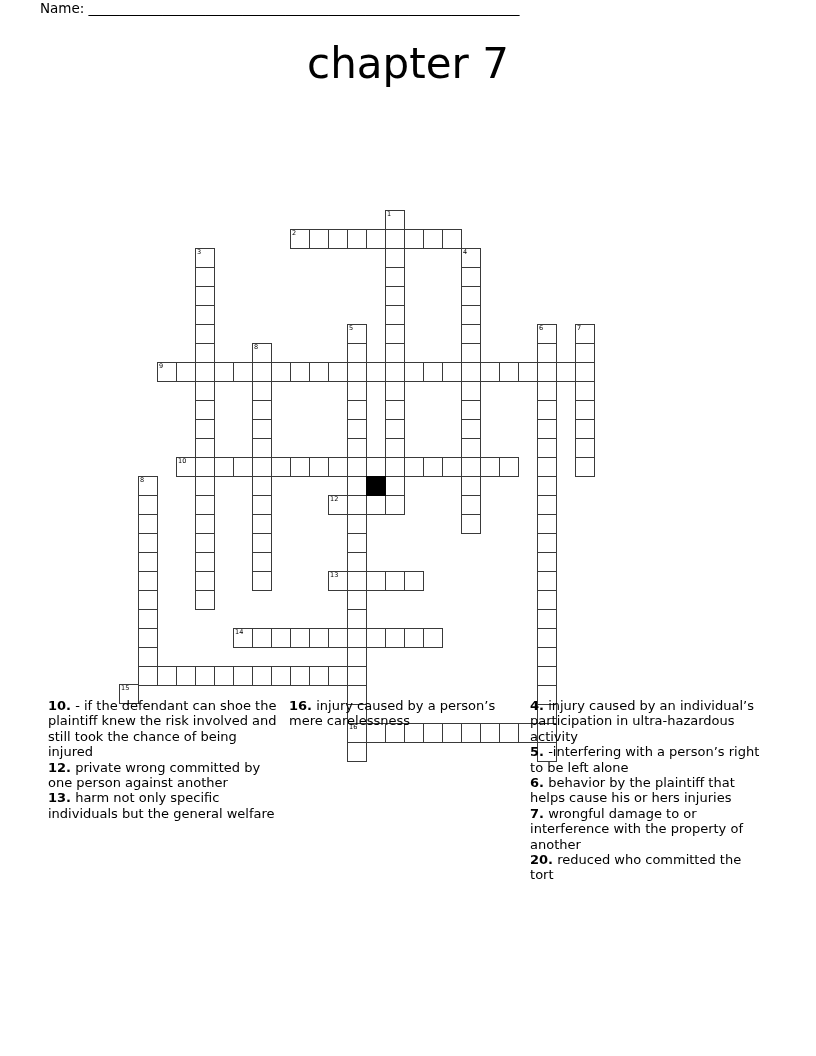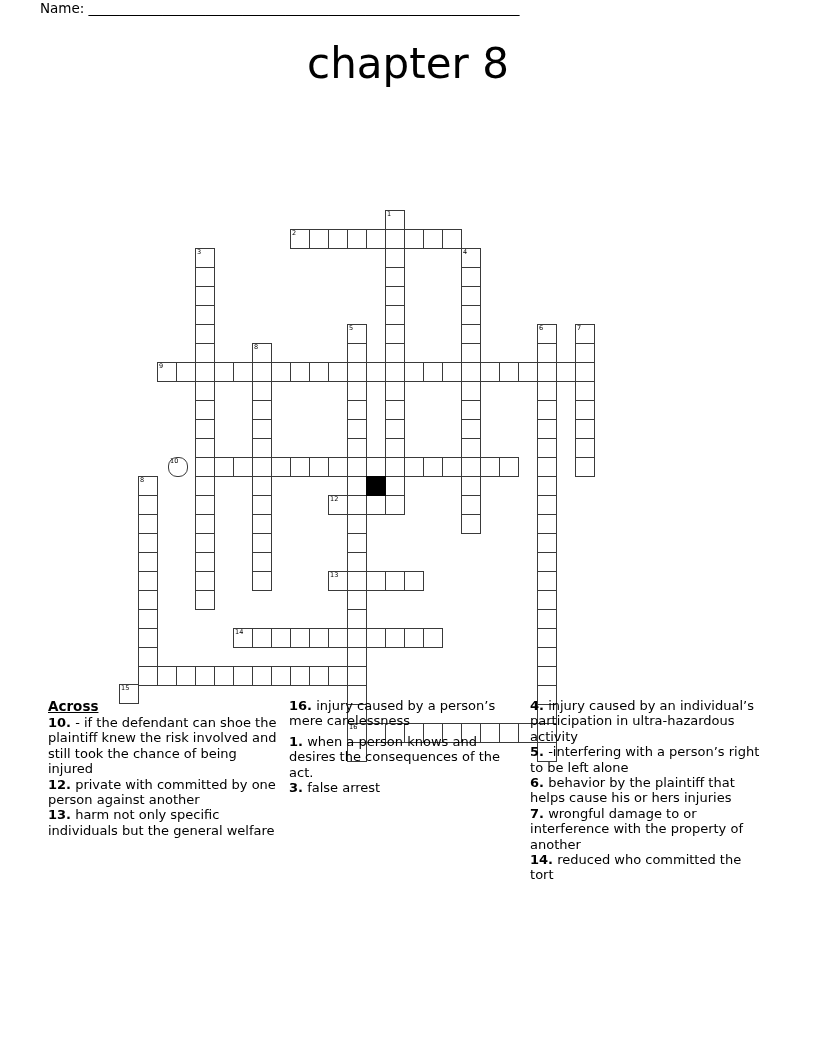--- a/index.html
+++ b/index.html
@@ -125,21 +125,21 @@
   .spacer-sm { height: 5px; }
 </style>
 </head>
 <body>
 
 <div class="name-row">
   <span class="name-label">Name:</span>
   <span class="name-blank">______________________________________________________________________</span>
 </div>
 
-<div class="puzzle-title">chapter 8</div>
+<div class="puzzle-title">chapter 7</div>
 
 <div id="grid-wrap">
   <div id="grid">
       <div class="cell" style="left: 385px; top: 106px;">
         <span class="num">1</span>
       </div>
       <div class="cell" style="left: 385px; top: 125px;"></div>
       <div class="cell" style="left: 385px; top: 144px;"></div>
       <div class="cell" style="left: 385px; top: 163px;"></div>
       <div class="cell" style="left: 385px; top: 182px;"></div>
@@ -290,21 +290,21 @@
       <div class="cell" style="left: 309px; top: 258px;"></div>
       <div class="cell" style="left: 328px; top: 258px;"></div>
       <div class="cell" style="left: 366px; top: 258px;"></div>
       <div class="cell" style="left: 404px; top: 258px;"></div>
       <div class="cell" style="left: 423px; top: 258px;"></div>
       <div class="cell" style="left: 442px; top: 258px;"></div>
       <div class="cell" style="left: 480px; top: 258px;"></div>
       <div class="cell" style="left: 499px; top: 258px;"></div>
       <div class="cell" style="left: 518px; top: 258px;"></div>
       <div class="cell" style="left: 556px; top: 258px;"></div>
-      <div class="cell" style="left: 168px; top: 353px; border-radius: 9px;">
+      <div class="cell" style="left: 176px; top: 353px;">
         <span class="num">10</span>
       </div>
       <div class="cell" style="left: 214px; top: 353px;"></div>
       <div class="cell" style="left: 233px; top: 353px;"></div>
       <div class="cell" style="left: 271px; top: 353px;"></div>
       <div class="cell" style="left: 290px; top: 353px;"></div>
       <div class="cell" style="left: 309px; top: 353px;"></div>
       <div class="cell" style="left: 328px; top: 353px;"></div>
       <div class="cell" style="left: 366px; top: 353px;"></div>
       <div class="cell" style="left: 404px; top: 353px;"></div>
@@ -368,39 +368,34 @@
       <div class="cell" style="left: 461px; top: 619px;"></div>
       <div class="cell" style="left: 480px; top: 619px;"></div>
       <div class="cell" style="left: 499px; top: 619px;"></div>
       <div class="cell" style="left: 518px; top: 619px;"></div>
       <div class="cell blocked" style="left: 366px; top: 372px;"></div>
     </div>
 </div>
 
 <div id="clues">
   <div class="clue-col col1">
-    <div class="section-head">Across</div>
     <div id="col1-list">
         <p class="clue"><span class="cnum">10.</span><span> - if the defendant can shoe the plaintiff knew the risk involved and still took the chance of being injured</span></p>
-        <p class="clue"><span class="cnum">12.</span><span> private with committed by one person against another</span></p>
+        <p class="clue"><span class="cnum">12.</span><span> private wrong committed by one person against another</span></p>
         <p class="clue"><span class="cnum">13.</span><span> harm not only specific individuals but the general welfare</span></p>
       </div>
   </div>
   <div class="clue-col col2">
     <div id="col2-list-a">
         <p class="clue"><span class="cnum">16.</span><span> injury caused by a person’s mere carelessness</span></p>
       </div>
     <div class="spacer-sm"></div>
-    <div id="col2-list-d">
-        <p class="clue"><span class="cnum">1.</span><span> when a person knows and desires the consequences of the act.</span></p>
-        <p class="clue"><span class="cnum">3.</span><span> false arrest</span></p>
-      </div>
   </div>
   <div class="clue-col col3">
     <div id="col3-list">
         <p class="clue"><span class="cnum">4.</span><span> injury caused by an individual’s participation in ultra-hazardous activity</span></p>
         <p class="clue"><span class="cnum">5.</span><span> -interfering with a person’s right to be left alone</span></p>
         <p class="clue"><span class="cnum">6.</span><span> behavior by the plaintiff that helps cause his or hers injuries</span></p>
         <p class="clue"><span class="cnum">7.</span><span> wrongful damage to or interference with the property of another</span></p>
-        <p class="clue"><span class="cnum">14.</span><span> reduced who committed the tort</span></p>
+        <p class="clue"><span class="cnum">20.</span><span> reduced who committed the tort</span></p>
       </div>
   </div>
 </div>
 
 </body></html>

